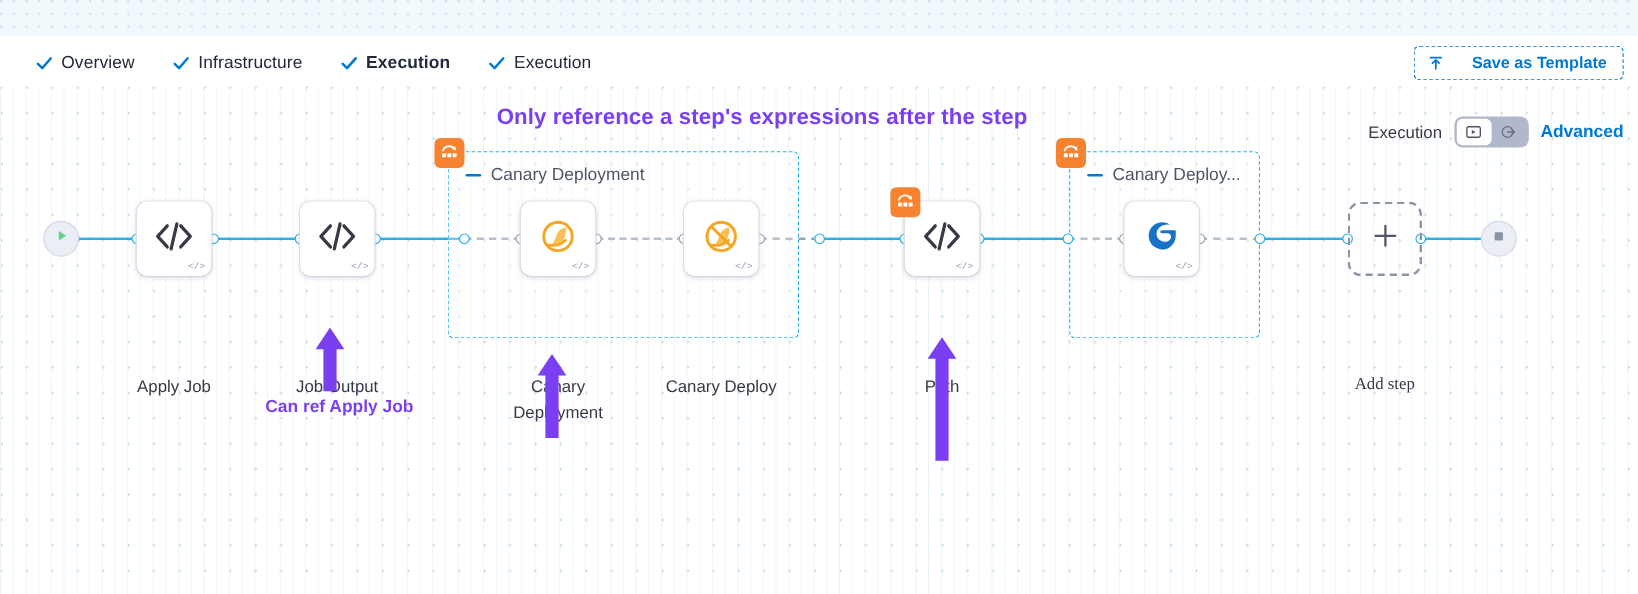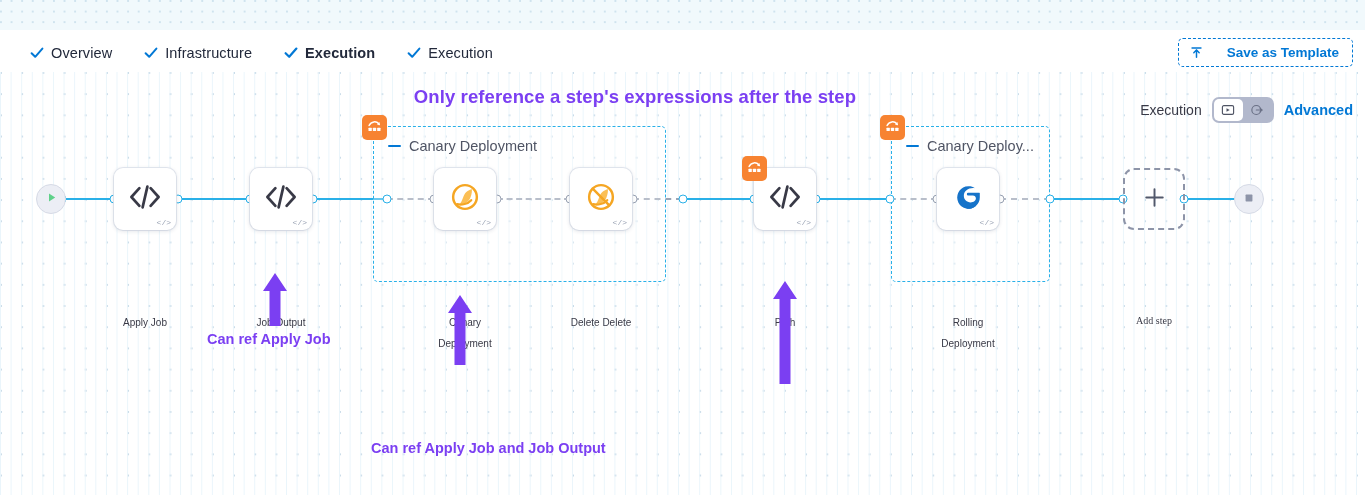--- a/index.html
+++ b/index.html
@@ -120,21 +120,21 @@
     font-size: 8px; color: #9aa3b4; font-family: "Liberation Mono", monospace;
     line-height: 1;
   }
   .node .obadge {
     position: absolute; left: -12px; top: -12px;
     width: 25px; height: 25px; border-radius: 5px; background: #f78331;
     display: flex; align-items: center; justify-content: center; z-index: 6;
   }
   .node-label {
     position: absolute; width: 150px; text-align: center;
-    font-size: 10px; color: #383946; line-height: 21px;
+    font-size: 14px; color: #383946; line-height: 21px;
     transform: translateX(-50%); z-index: 5;
   }
 
   .addstep {
     position: absolute; width: 62px; height: 62px;
     border: 2px dashed #8d94a8; border-radius: 11px;
     display: flex; align-items: center; justify-content: center;
     transform: translate(-50%, -50%); z-index: 5; cursor: pointer;
     background: transparent;
   }
@@ -368,21 +368,21 @@
         <span>
           <svg viewBox="0 0 34 34" width="32" height="32">
             <circle cx="17" cy="17" r="12.6" fill="none" stroke="#f5a623" stroke-width="2.6"></circle>
             <path d="M24.4 8.8 C24.4 18 20.6 25 10.2 25.6 C15.4 21 14.6 14.6 18.4 11.6 C20.2 10.1 22.4 9.2 24.4 8.8 Z" fill="#fbbf55"></path>
             <path d="M8.6 24.6 C13.4 25.8 20 24.4 23.6 20.4" fill="none" stroke="#f5a623" stroke-width="2.4" stroke-linecap="round"></path>
             <path d="M8.2 8.2 L25.8 25.8" stroke="#f5a623" stroke-width="2.6" stroke-linecap="round"></path>
           </svg>
         </span>
         <span class="corner">&lt;/&gt;</span>
       </div>
-      <div class="node-label" style="left:601px; top:240px;">Delete Delete</div>
+      <div class="node-label" style="left:601px; top:240px;">Canary Deploy</div>
 
       <div class="node" style="left:785px; top:127px;">
         <div class="obadge">
           <svg viewBox="0 0 24 24" width="19" height="19">
             <path d="M5.2 9.4 a7.2 7.2 0 0 1 12.8 -1.1" fill="none" stroke="#ffffff" stroke-width="1.9" stroke-linecap="round"></path>
             <path d="M18.6 4.9 L18.3 8.6 L14.9 8.1 Z" fill="#ffffff"></path>
             <rect x="4.4" y="12.2" width="4.2" height="4.2" rx="0.7" fill="#ffffff"></rect>
             <rect x="9.9" y="12.2" width="4.2" height="4.2" rx="0.7" fill="#ffffff"></rect>
             <rect x="15.4" y="12.2" width="4.2" height="4.2" rx="0.7" fill="#ffffff"></rect>
           </svg>
@@ -400,21 +400,20 @@
 
       <div class="node" style="left:968px; top:127px;">
         <span>
           <svg viewBox="0 0 34 34" width="31" height="31">
             <path d="M29.4 17 a12.4 12.4 0 1 1 -5.2 -10.1 c-6.4 -1.1 -12.3 2.6 -12.3 8.3 c0 4.2 3.3 7.2 7.4 7.2 c3.4 0 5.8 -2 5.8 -4.6 c0 -1.9 -1.4 -3.1 -3.3 -3.1 h-5.2 a1.4 1.4 0 0 1 0 -2.8 h12.2 a0.9 0.9 0 0 1 0.6 1.1 z" fill="#1673c9"></path>
             <path d="M13.6 26.7 c3.6 1.7 8.4 1.5 11.8 -1.1 c-2.2 3.3 -6.6 4.6 -10.4 3.4 z" fill="#1673c9"></path>
           </svg>
         </span>
         <span class="corner">&lt;/&gt;</span>
       </div>
-      <div class="node-label" style="left:968px; top:240px;">Rolling<br>Deployment</div>
 
       <div class="addstep" style="left:1154px; top:127px;">
         <span>
           <svg viewBox="0 0 26 26" width="25" height="25">
             <path d="M13 4.4 V21.6 M4.4 13 H21.6" stroke="#52586b" stroke-width="2" stroke-linecap="round"></path>
           </svg>
         </span>
       </div>
       <div class="node-label" style="left:1154px; top:238px;font-family:Liberation Serif, serif;">Add step</div>
 
@@ -437,18 +436,17 @@
           <path d="M13 1 L25 19 H18.5 V71 H7.5 V19 H1 Z" fill="#7b3ff2"></path>
         </svg>
       </div>
 
       <div class="arrow" style="left:772px; top:208px;">
         <svg width="26" height="105" viewBox="0 0 26 105">
           <path d="M13 1 L25 19 H18.5 V104 H7.5 V19 H1 Z" fill="#7b3ff2"></path>
         </svg>
       </div>
 
-      <div class="note" style="left:207px; top:258px;">Can ref Apply Job</div>
-      <div class="note" style="left:371px; top:367px;">Can ref Apply Job and Job Output</div>
+      <div class="note" style="left:221px; top:258px;">Can ref Apply Job</div>
 
     </div>
   </div>
 </div>
 
 </body></html>

